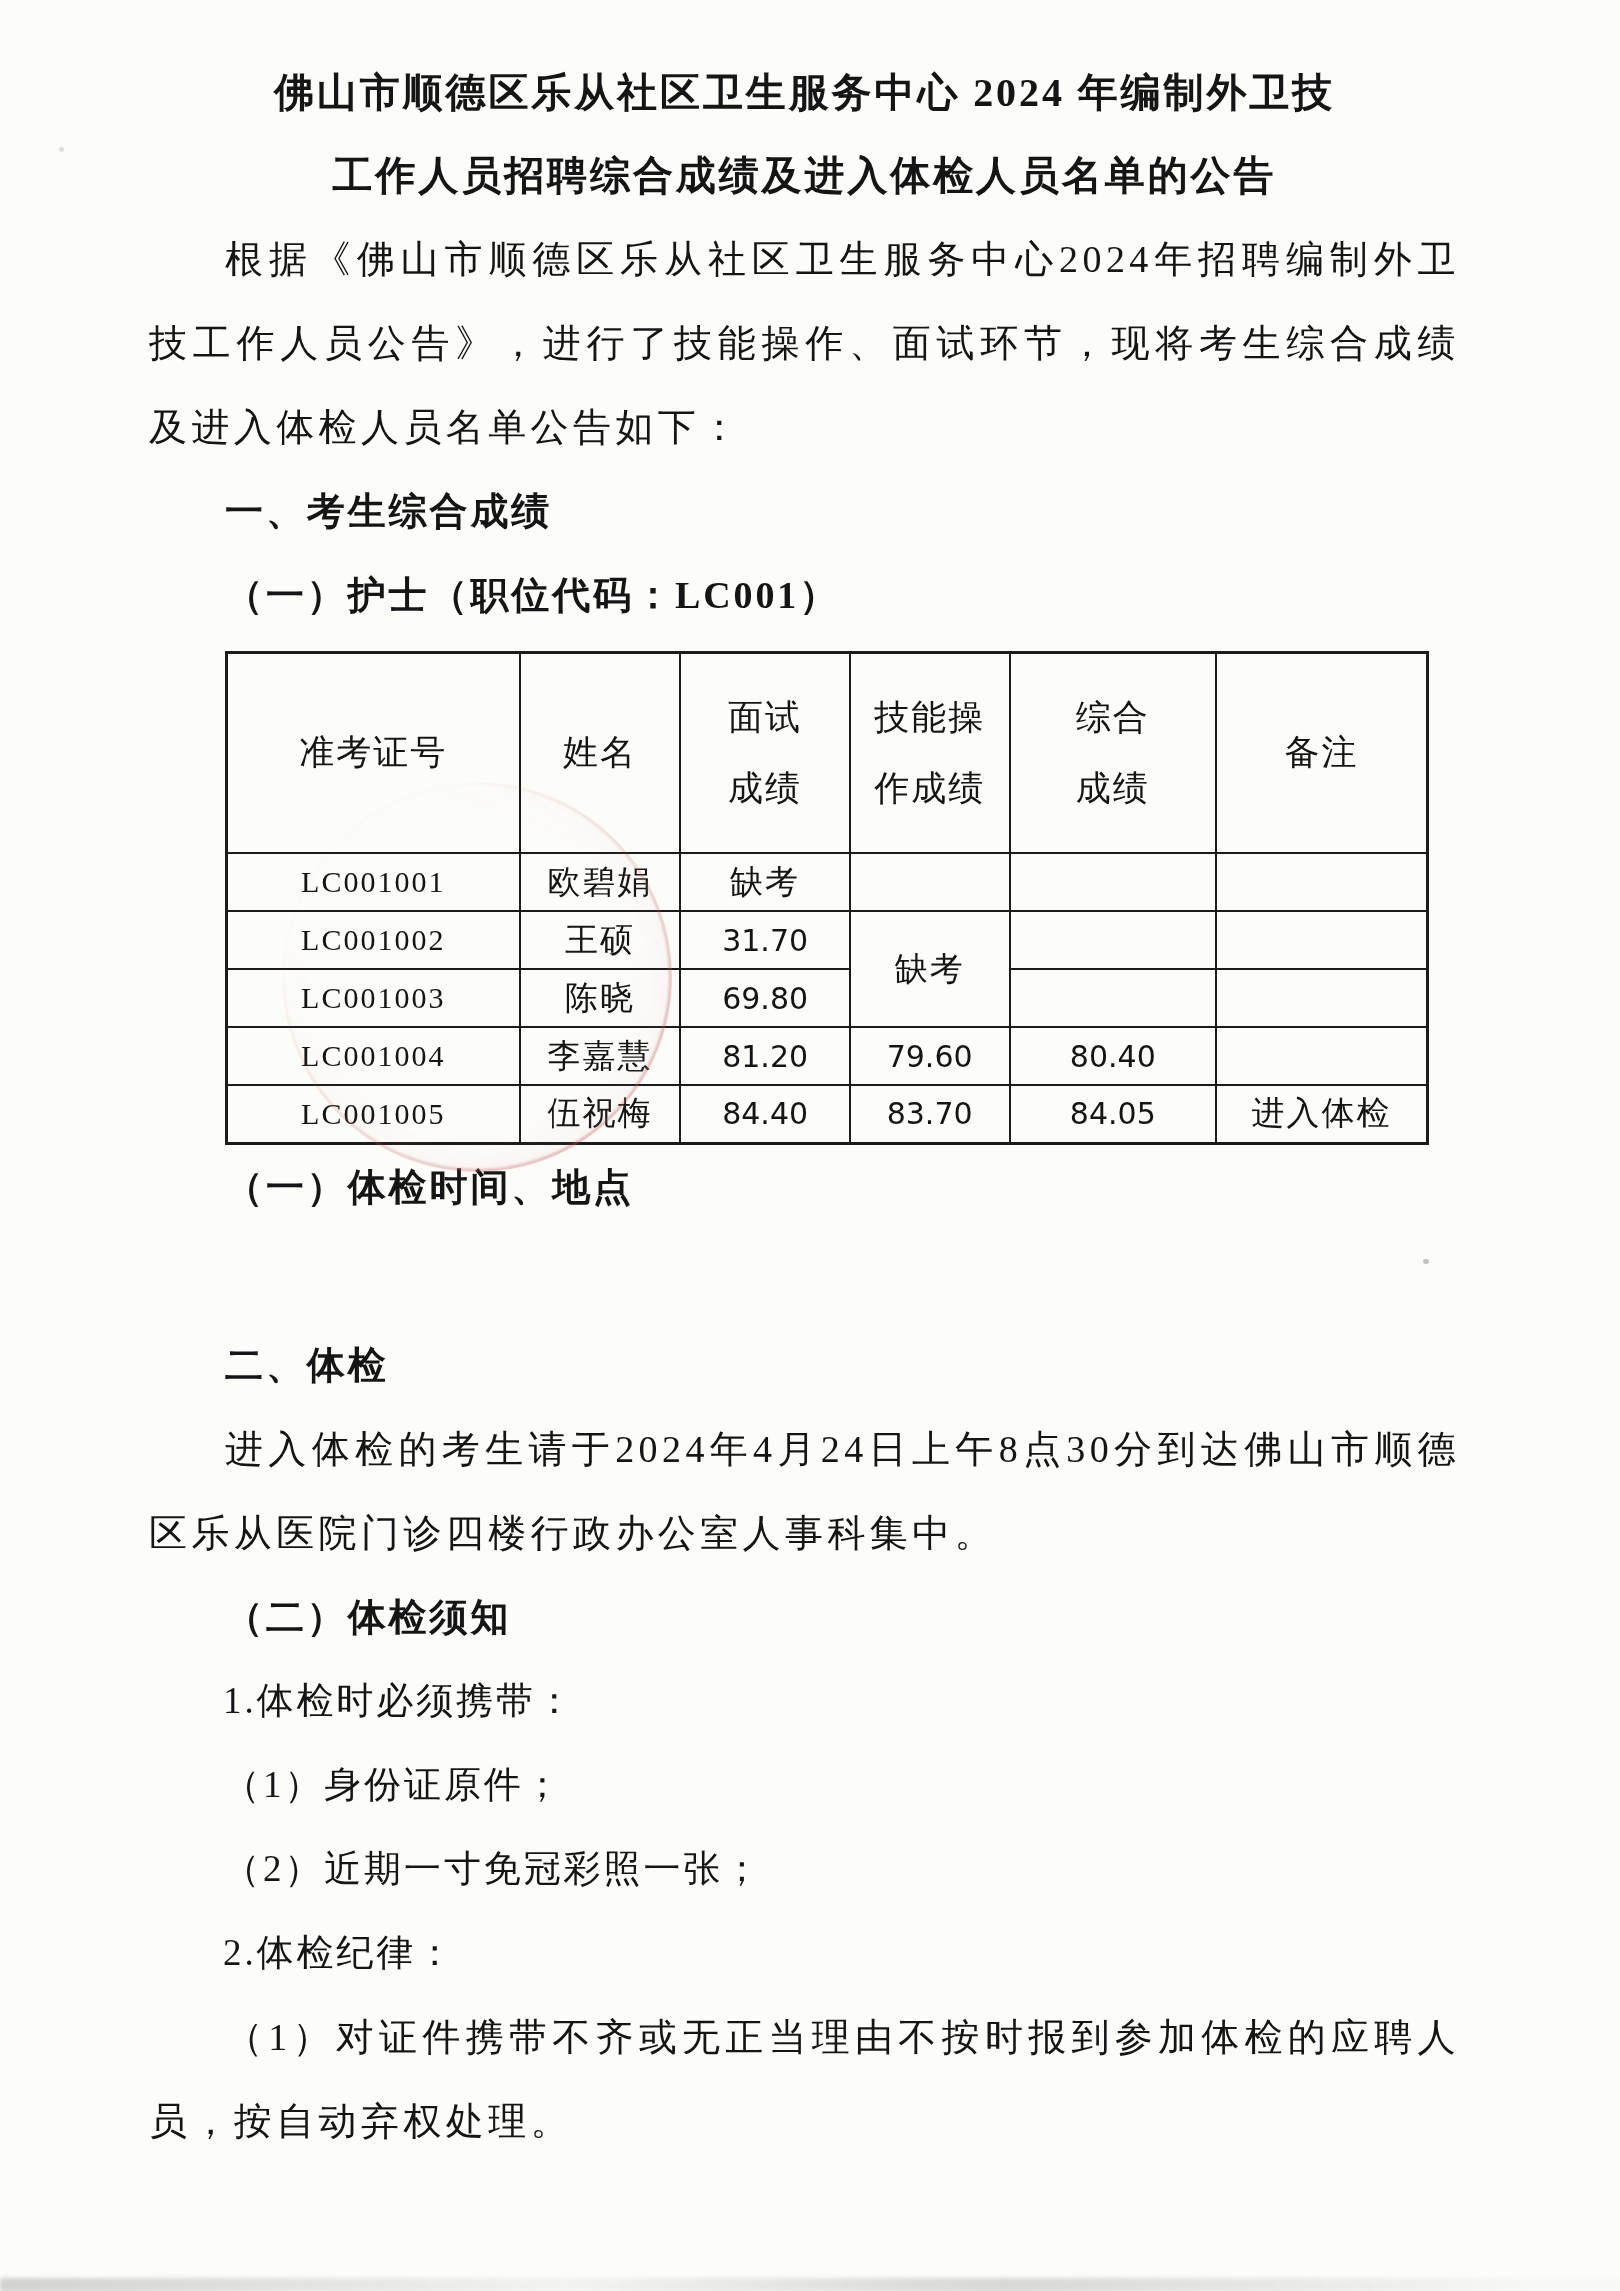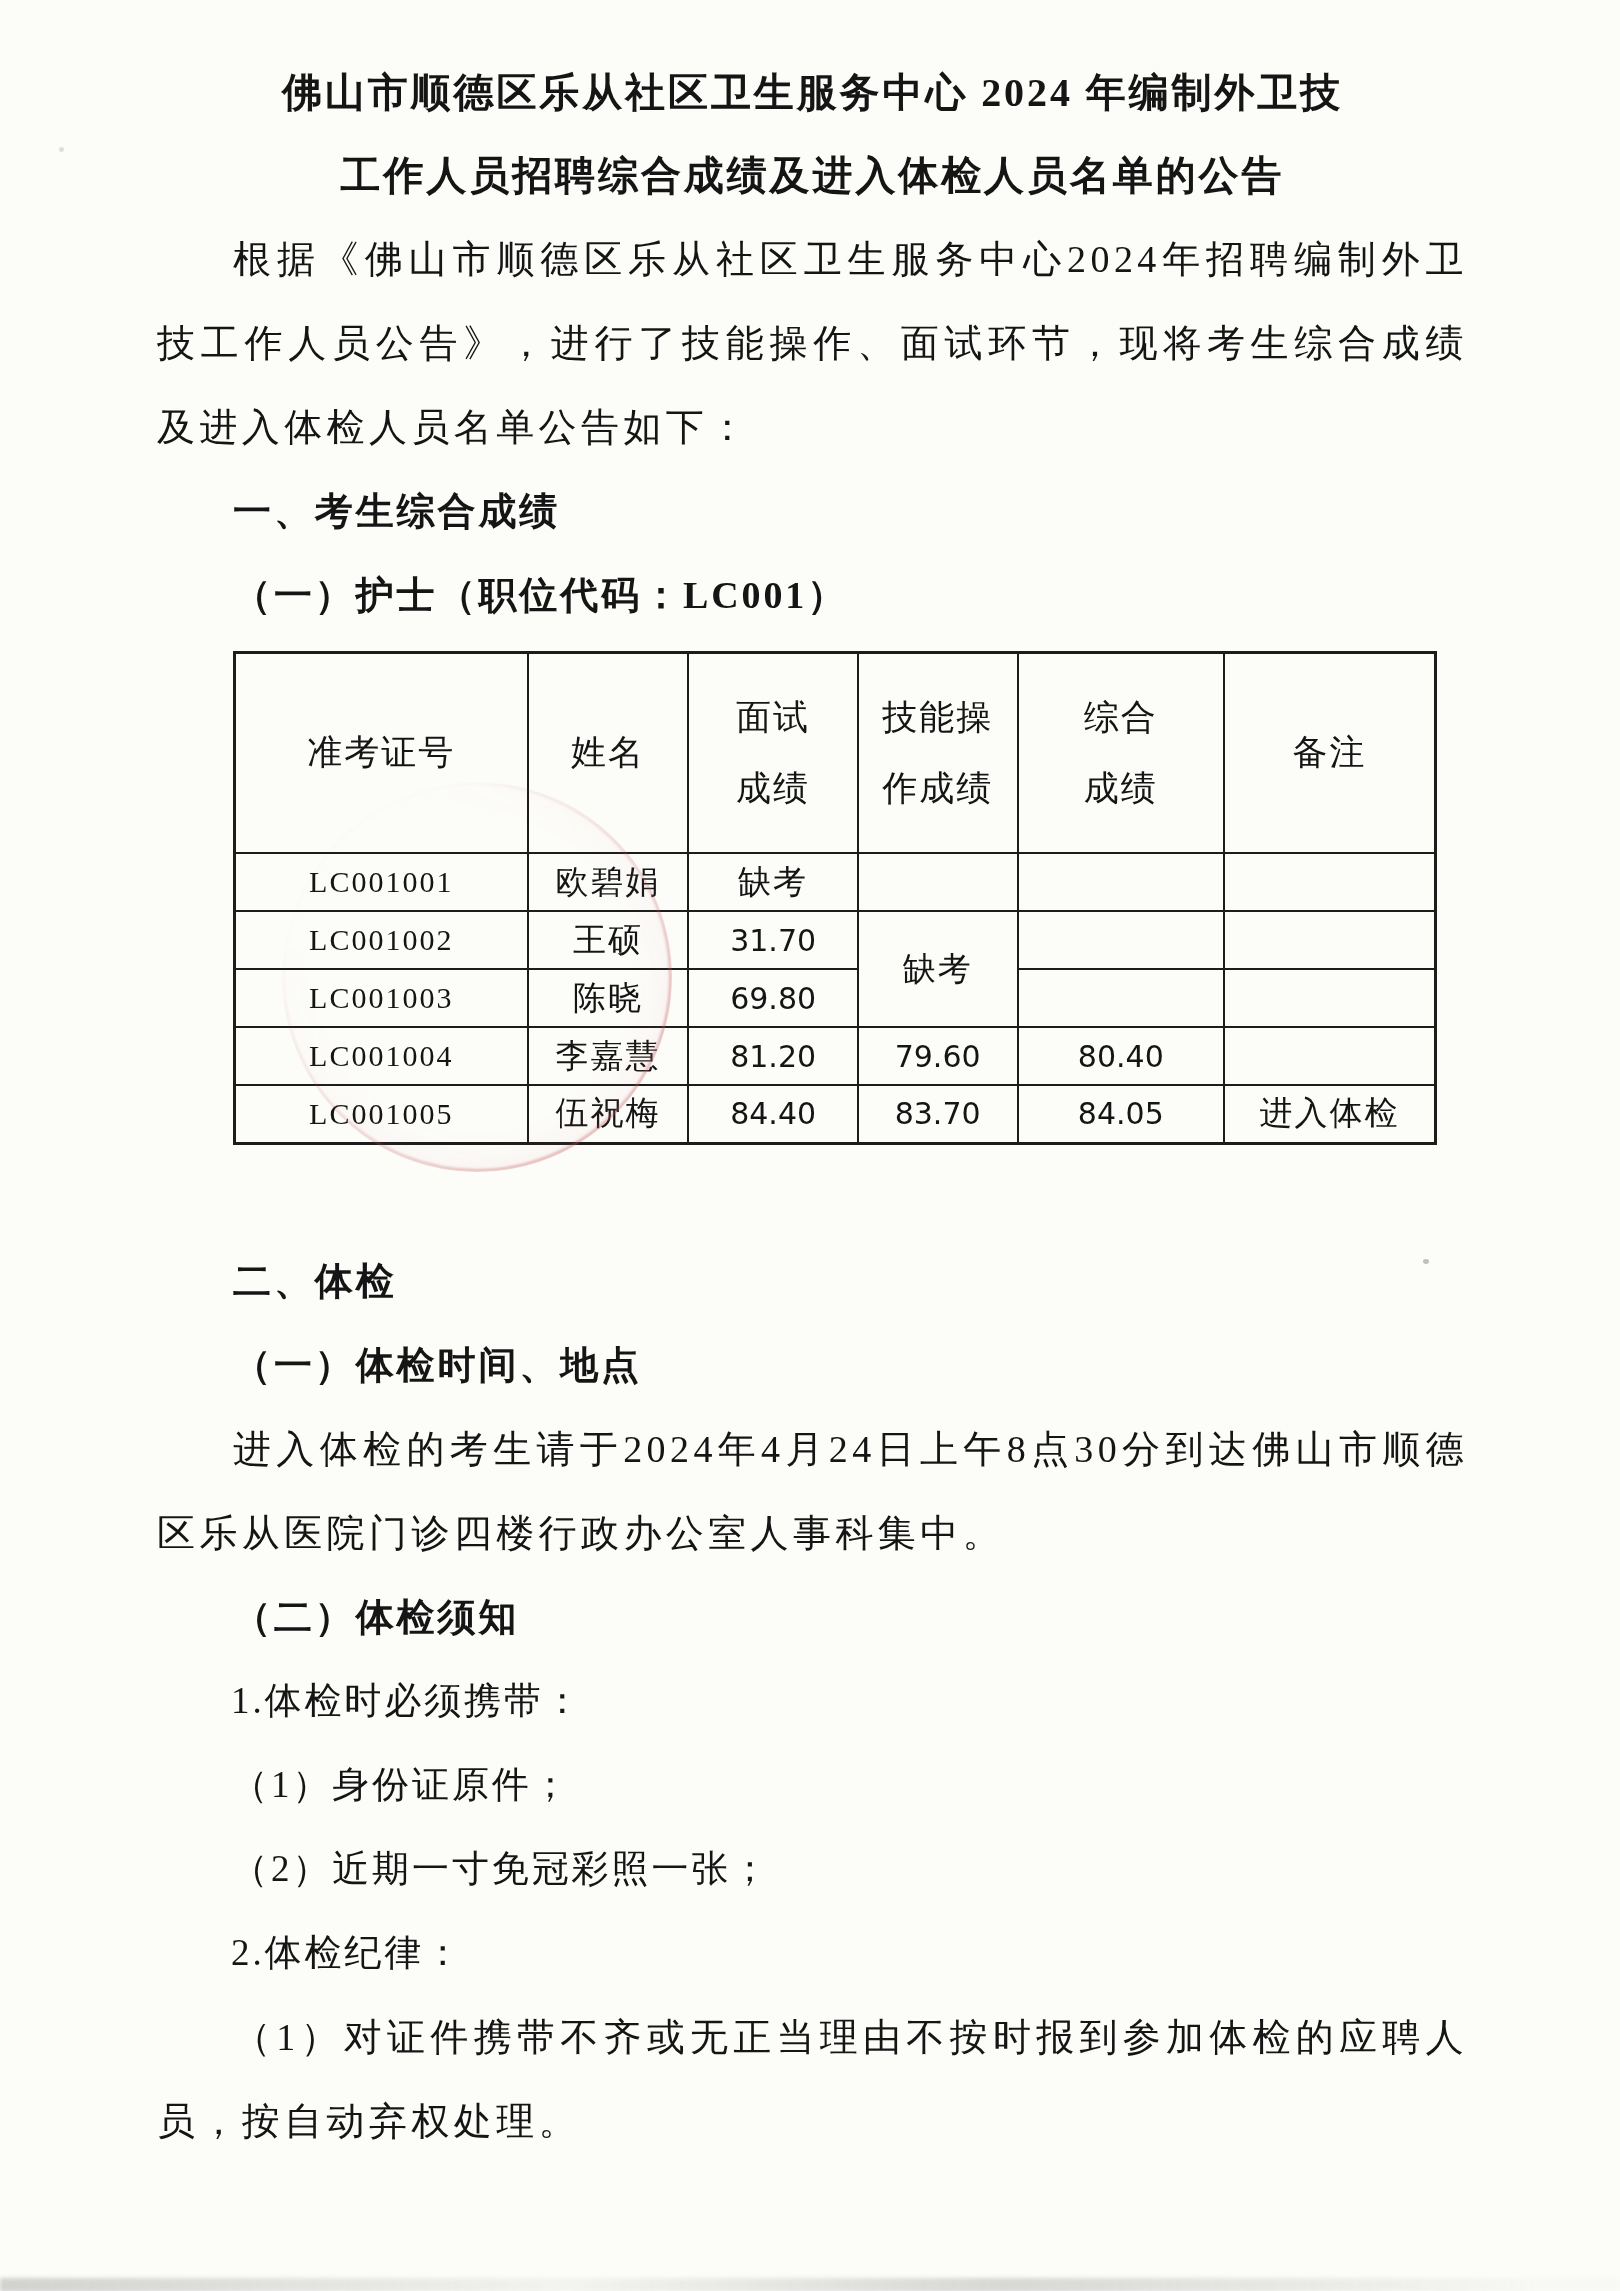--- a/index.html
+++ b/index.html
@@ -12,21 +12,21 @@
     margin: 0 auto;
     background: #fcfcf9;
     overflow: hidden;
     color: #151515;
     font-family: "Liberation Serif", "DejaVu Serif", serif;
   }
 
   .content {
     position: absolute;
     top: 51px;
-    left: 157px;
+    left: 149px;
     width: 1311px;
   }
 
   
   .doc-title {
     text-align: center;
     font-weight: bold;
     font-size: 40px;
     line-height: 83px;
     letter-spacing: 2.9px;
@@ -203,22 +203,22 @@
           <td class="exam-id">LC001005</td>
           <td class="cjk-cell">伍祝梅</td>
           <td class="num-cell">84.40</td>
           <td class="num-cell">83.70</td>
           <td class="num-cell">84.05</td>
           <td class="cjk-cell">进入体检</td>
         </tr>
       </tbody>
     </table>
 
+    <p class="heading">（一）体检时间、地点</p>
     <p class="heading after-table">二、体检</p>
-    <p class="heading">（一）体检时间、地点</p>
     <p class="para">进入体检的考生请于2024年4月24日上午8点30分到达佛山市顺德区乐从医院门诊四楼行政办公室人事科集中。</p>
     <p class="heading">（二）体检须知</p>
     <p class="list-line">1.体检时必须携带：</p>
     <p class="list-line">（1）身份证原件；</p>
     <p class="list-line">（2）近期一寸免冠彩照一张；</p>
     <p class="list-line">2.体检纪律：</p>
     <p class="para">（1）对证件携带不齐或无正当理由不按时报到参加体检的应聘人员，按自动弃权处理。</p>
 
   </div>
 

